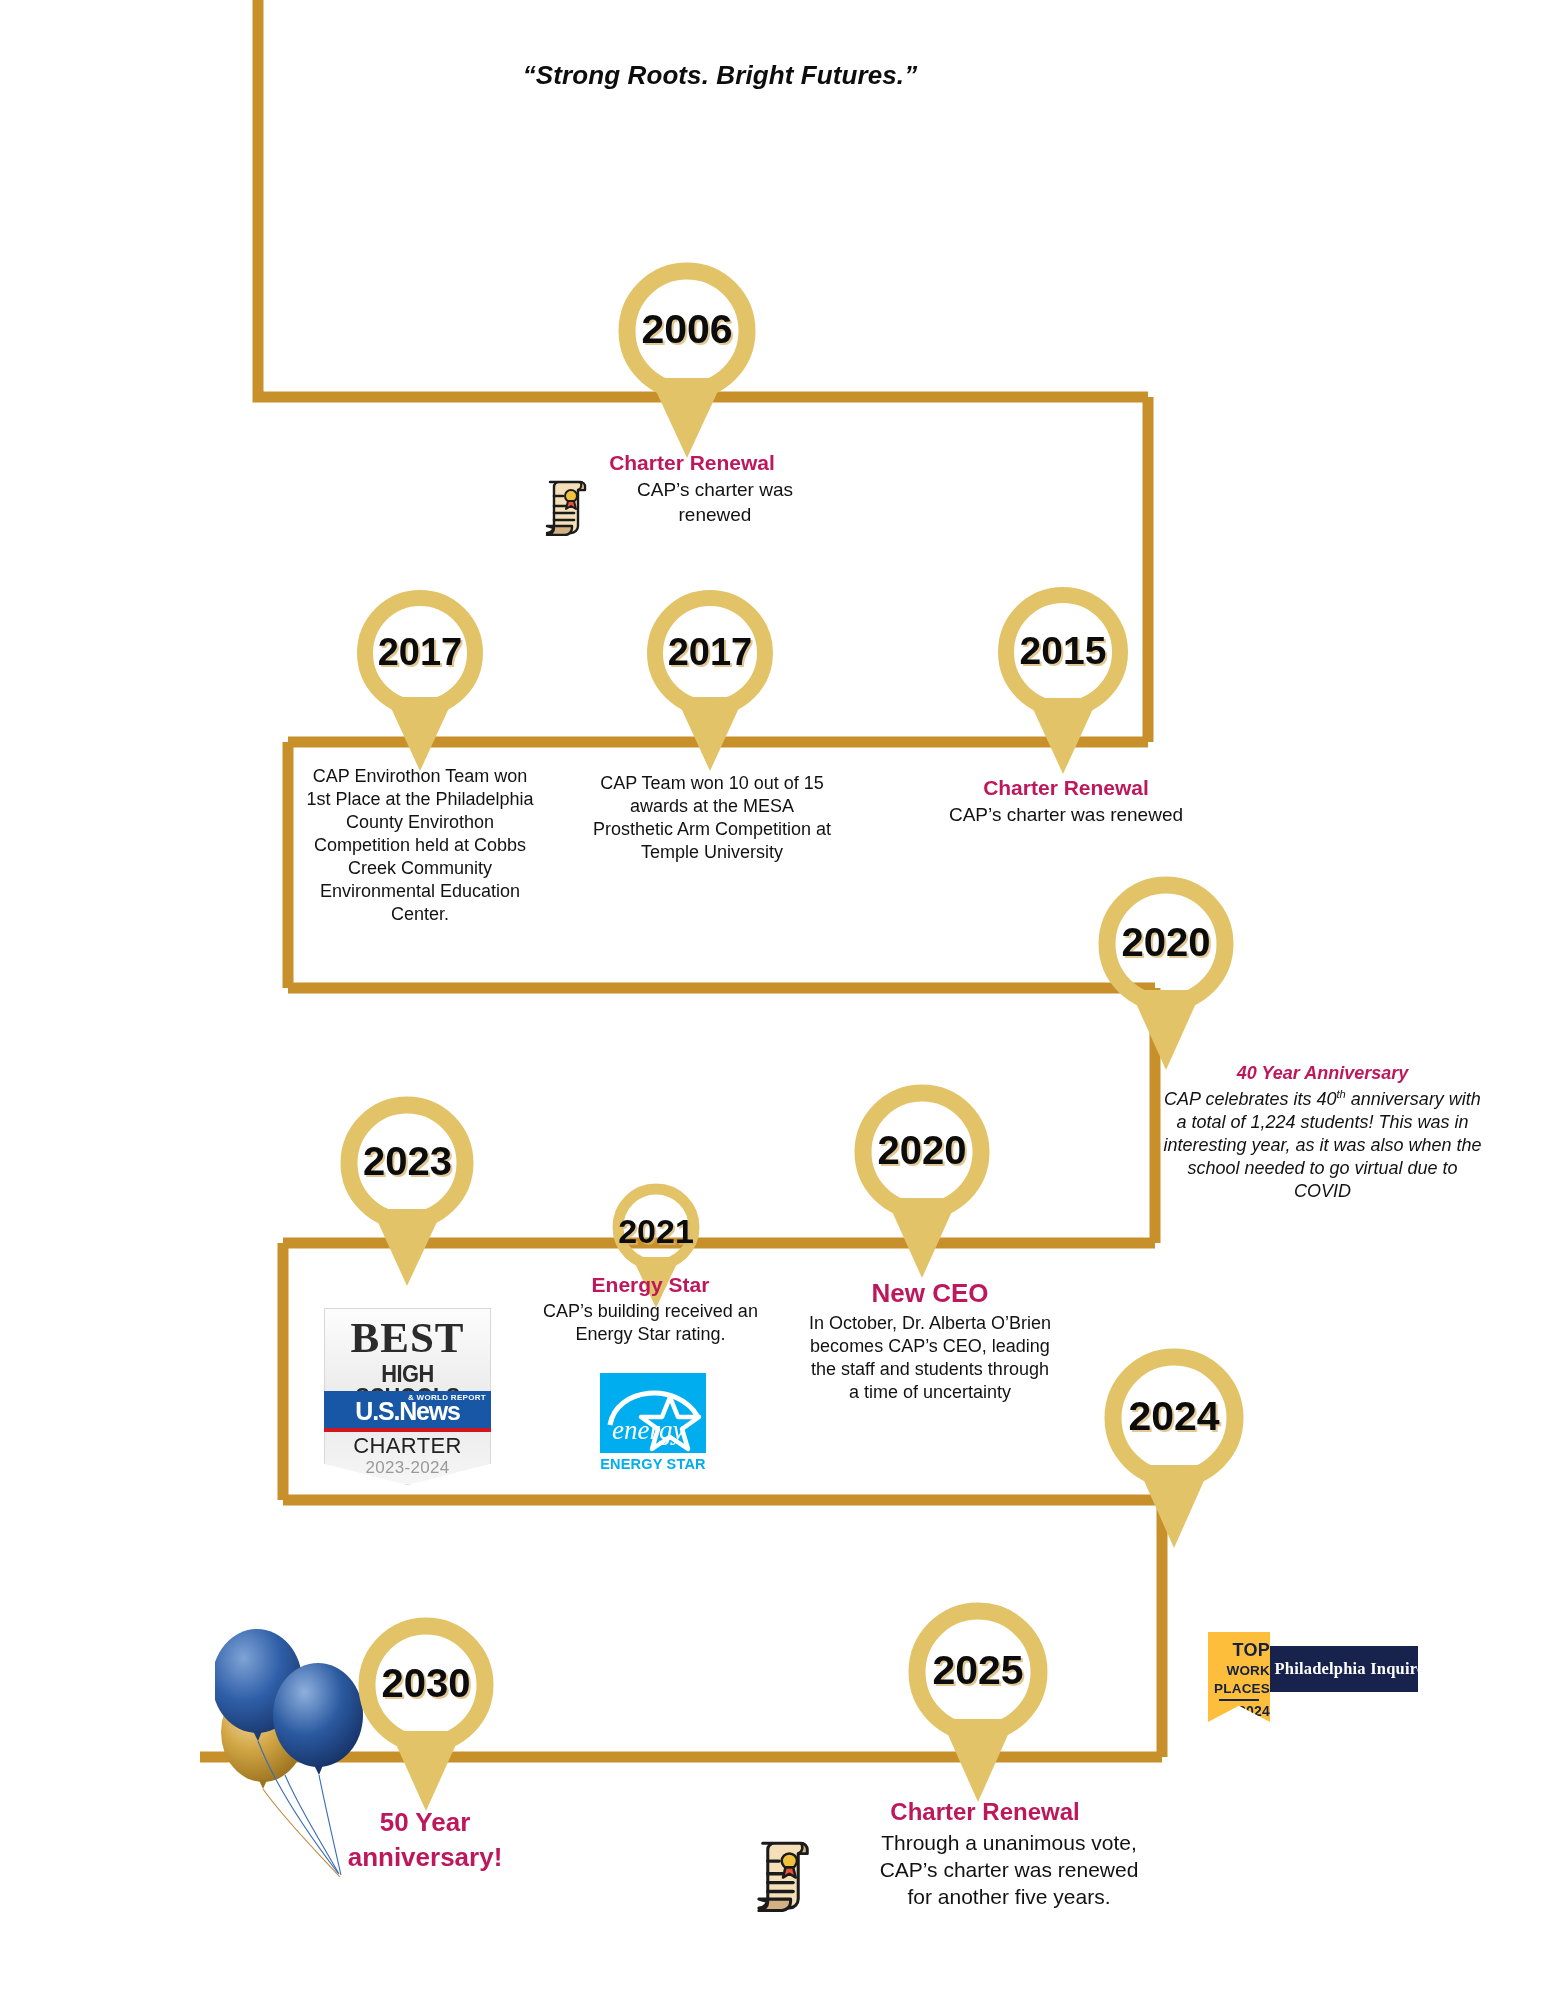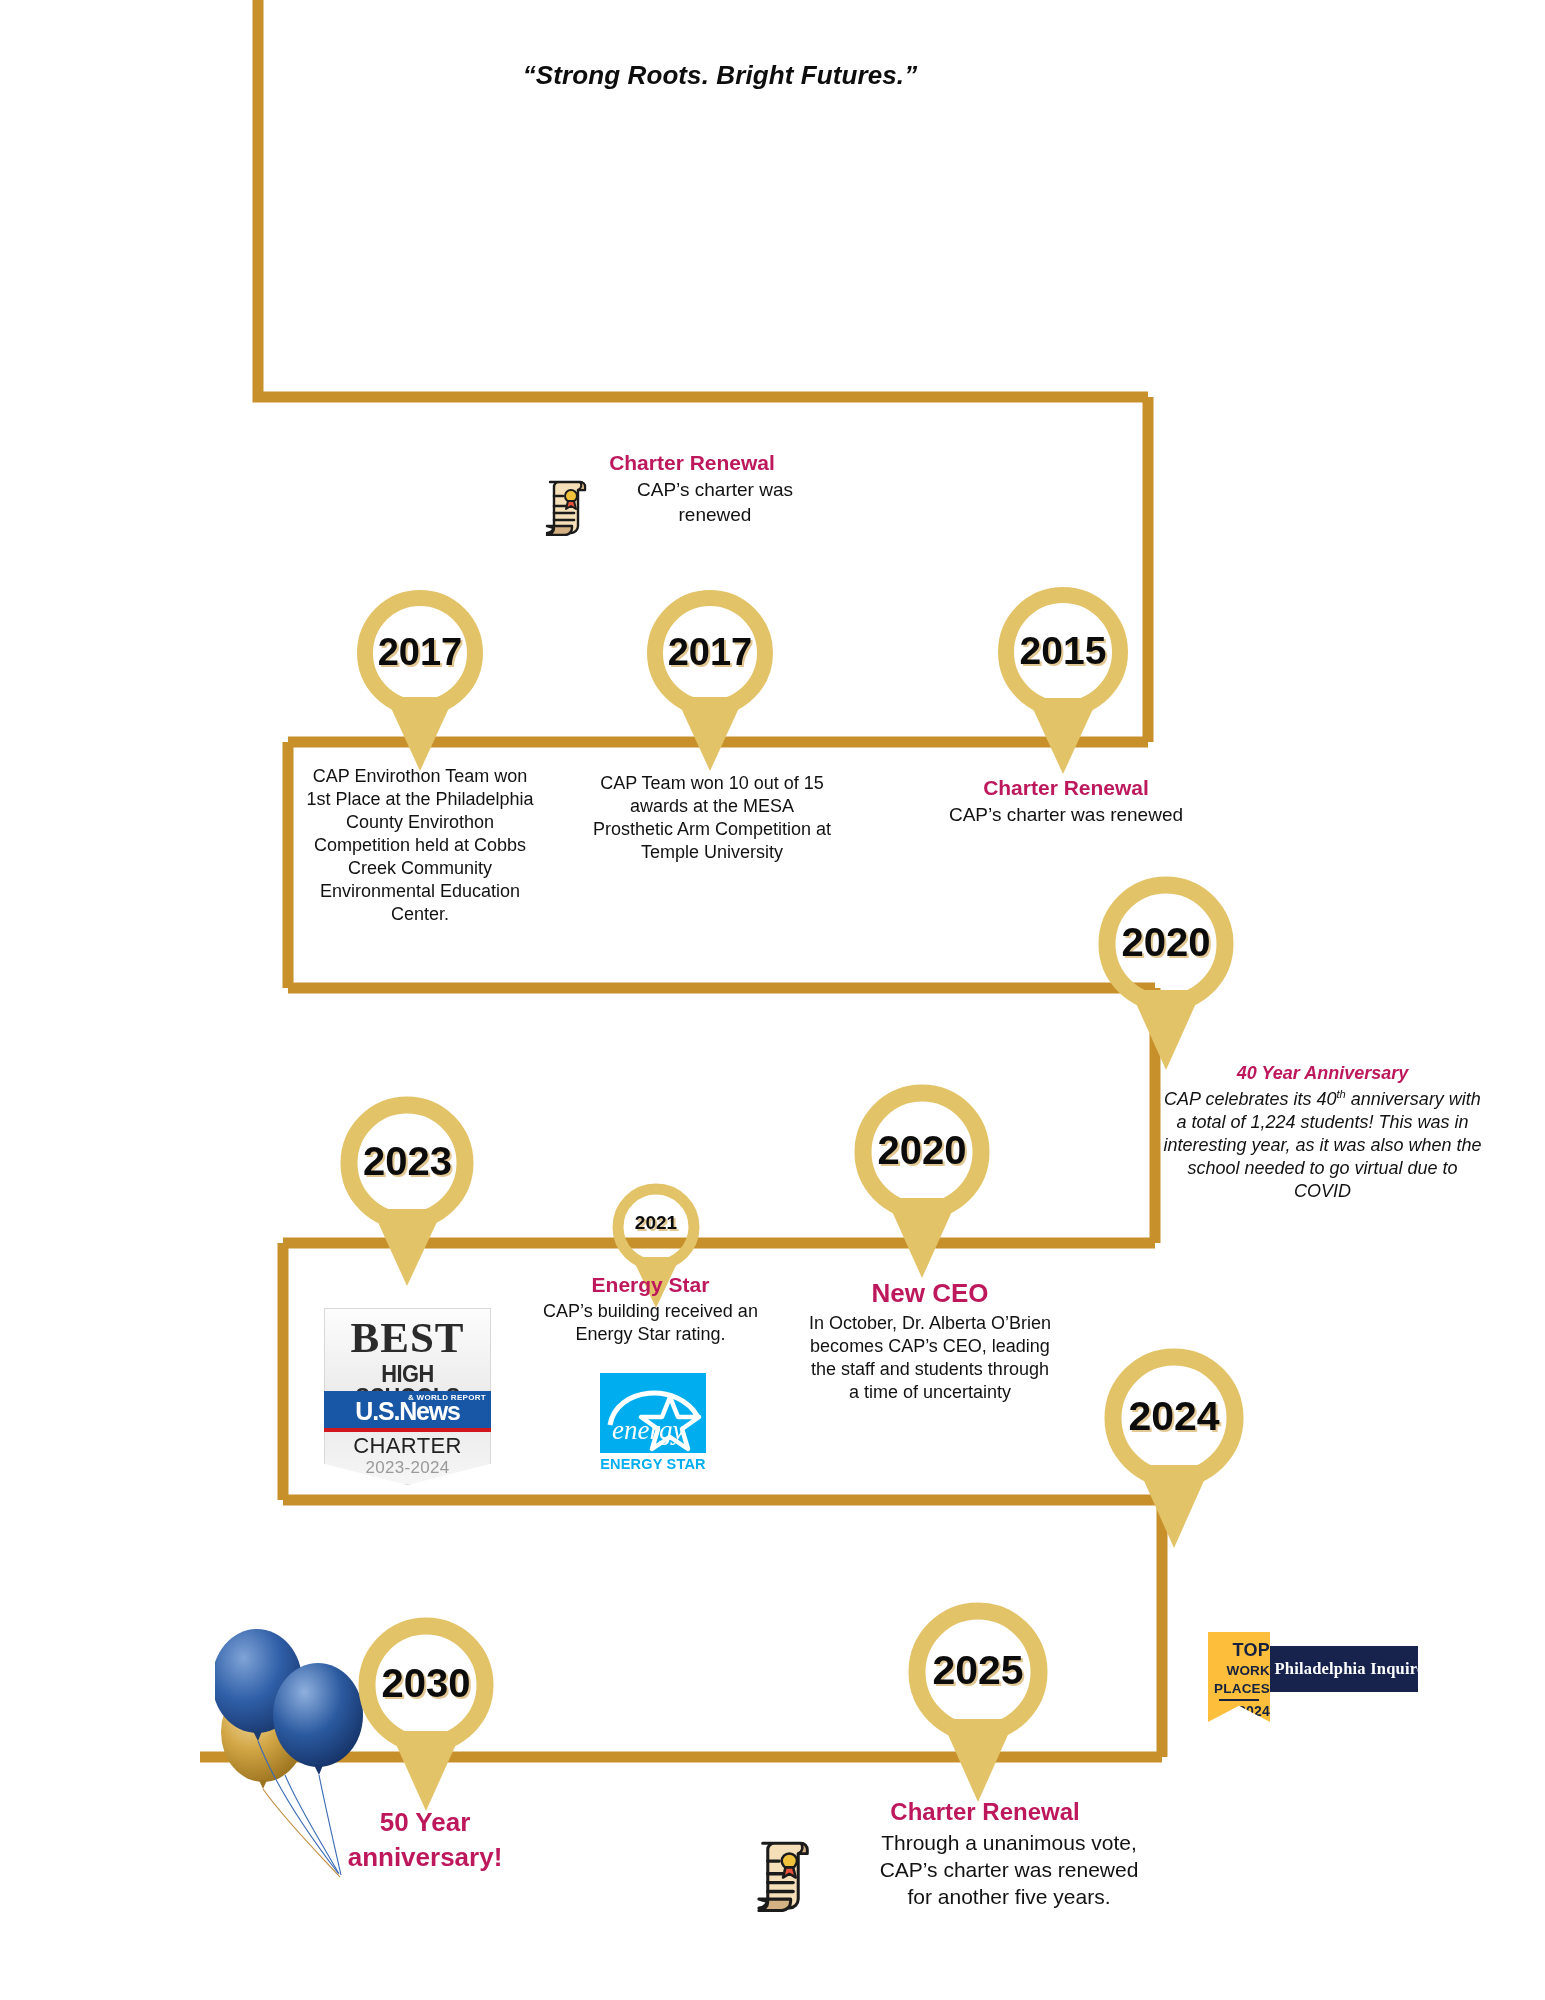--- a/index.html
+++ b/index.html
@@ -151,20 +151,27 @@
       <path d="M 283 1500 L 1162 1500"></path>
 
       <path d="M 1162 1500 L 1162 1757"></path>
 
       <path d="M 1162 1757 L 200 1757"></path>
     </g>
   </svg>
 
   <div class="tagline">“Strong Roots. Bright Futures.”</div>
 
+  <div class="pin" style="left:612px;top:258px;">
+    <svg width="150" height="205" viewBox="0 0 150 205">
+      <circle cx="75" cy="73" r="60" fill="none" stroke="#E3C367" stroke-width="17"></circle>
+      <path d="M 38 120 L 112 120 L 75 200 Z" fill="#E3C367"></path>
+    </svg>
+    <div class="yr" style="top:48px;font-size:41px;">2006</div>
+  </div>
   <div class="blk" style="left:552px;top:450px;width:280px;">
     <div class="hd">Charter Renewal</div>
     <div class="bd" style="padding-left:46px;">CAP’s charter was renewed</div>
   </div>
   <div class="certicon" style="left:540px;top:478px;">
     <svg width="52" height="58" viewBox="0 0 52 58">
       <path d="M10 4 h30 a5 5 0 0 1 5 5 v3 h-7 v36 a7 7 0 0 1 -7 7 h-24 a7 7 0 0 0 7 -7 v-39 a5 5 0 0 1 5 -5 z" fill="#F4DFB8" stroke="#1b1b1b" stroke-width="2.4" stroke-linejoin="round"></path>
       <path d="M7 48 h25 v2 a7 7 0 0 1 -7 7 h-18 a7 7 0 0 0 7 -7 z" fill="#D3B183" stroke="#1b1b1b" stroke-width="2.4" stroke-linejoin="round"></path>
       <path d="M38 12 h7 v-3 a5 5 0 0 0 -5 -5 a5 5 0 0 1 -2 8 z" fill="#D3B183" stroke="#1b1b1b" stroke-width="2"></path>
       <g stroke="#1b1b1b" stroke-width="2.6" stroke-linecap="round">
@@ -242,21 +249,21 @@
       <div class="charter">CHARTER</div>
       <div class="yrs">2023-2024</div>
     </div>
   </div>
 
   <div class="pin" style="left:608px;top:1180px;">
     <svg width="96" height="132" viewBox="0 0 96 132">
       <circle cx="48" cy="47" r="38" fill="none" stroke="#E3C367" stroke-width="11"></circle>
       <path d="M24 77 L72 77 L48 128 Z" fill="#E3C367"></path>
     </svg>
-    <div class="yr" style="top:32px;font-size:19px;">2021</div>
+    <div class="yr" style="top:32px;font-size:34px;">2021</div>
   </div>
   <div class="blk" style="left:528px;top:1272px;width:245px;">
     <div class="hd">Energy Star</div>
     <div class="bd sm">CAP’s building received an Energy Star rating.</div>
   </div>
   <div class="badge" style="left:600px;top:1373px;">
     <div class="estar">
       <div class="sq">
         <svg width="106" height="80" viewBox="0 0 106 80">
           <path d="M10 52 C 16 14, 78 8, 98 44" fill="none" stroke="#ffffff" stroke-width="5"></path>

